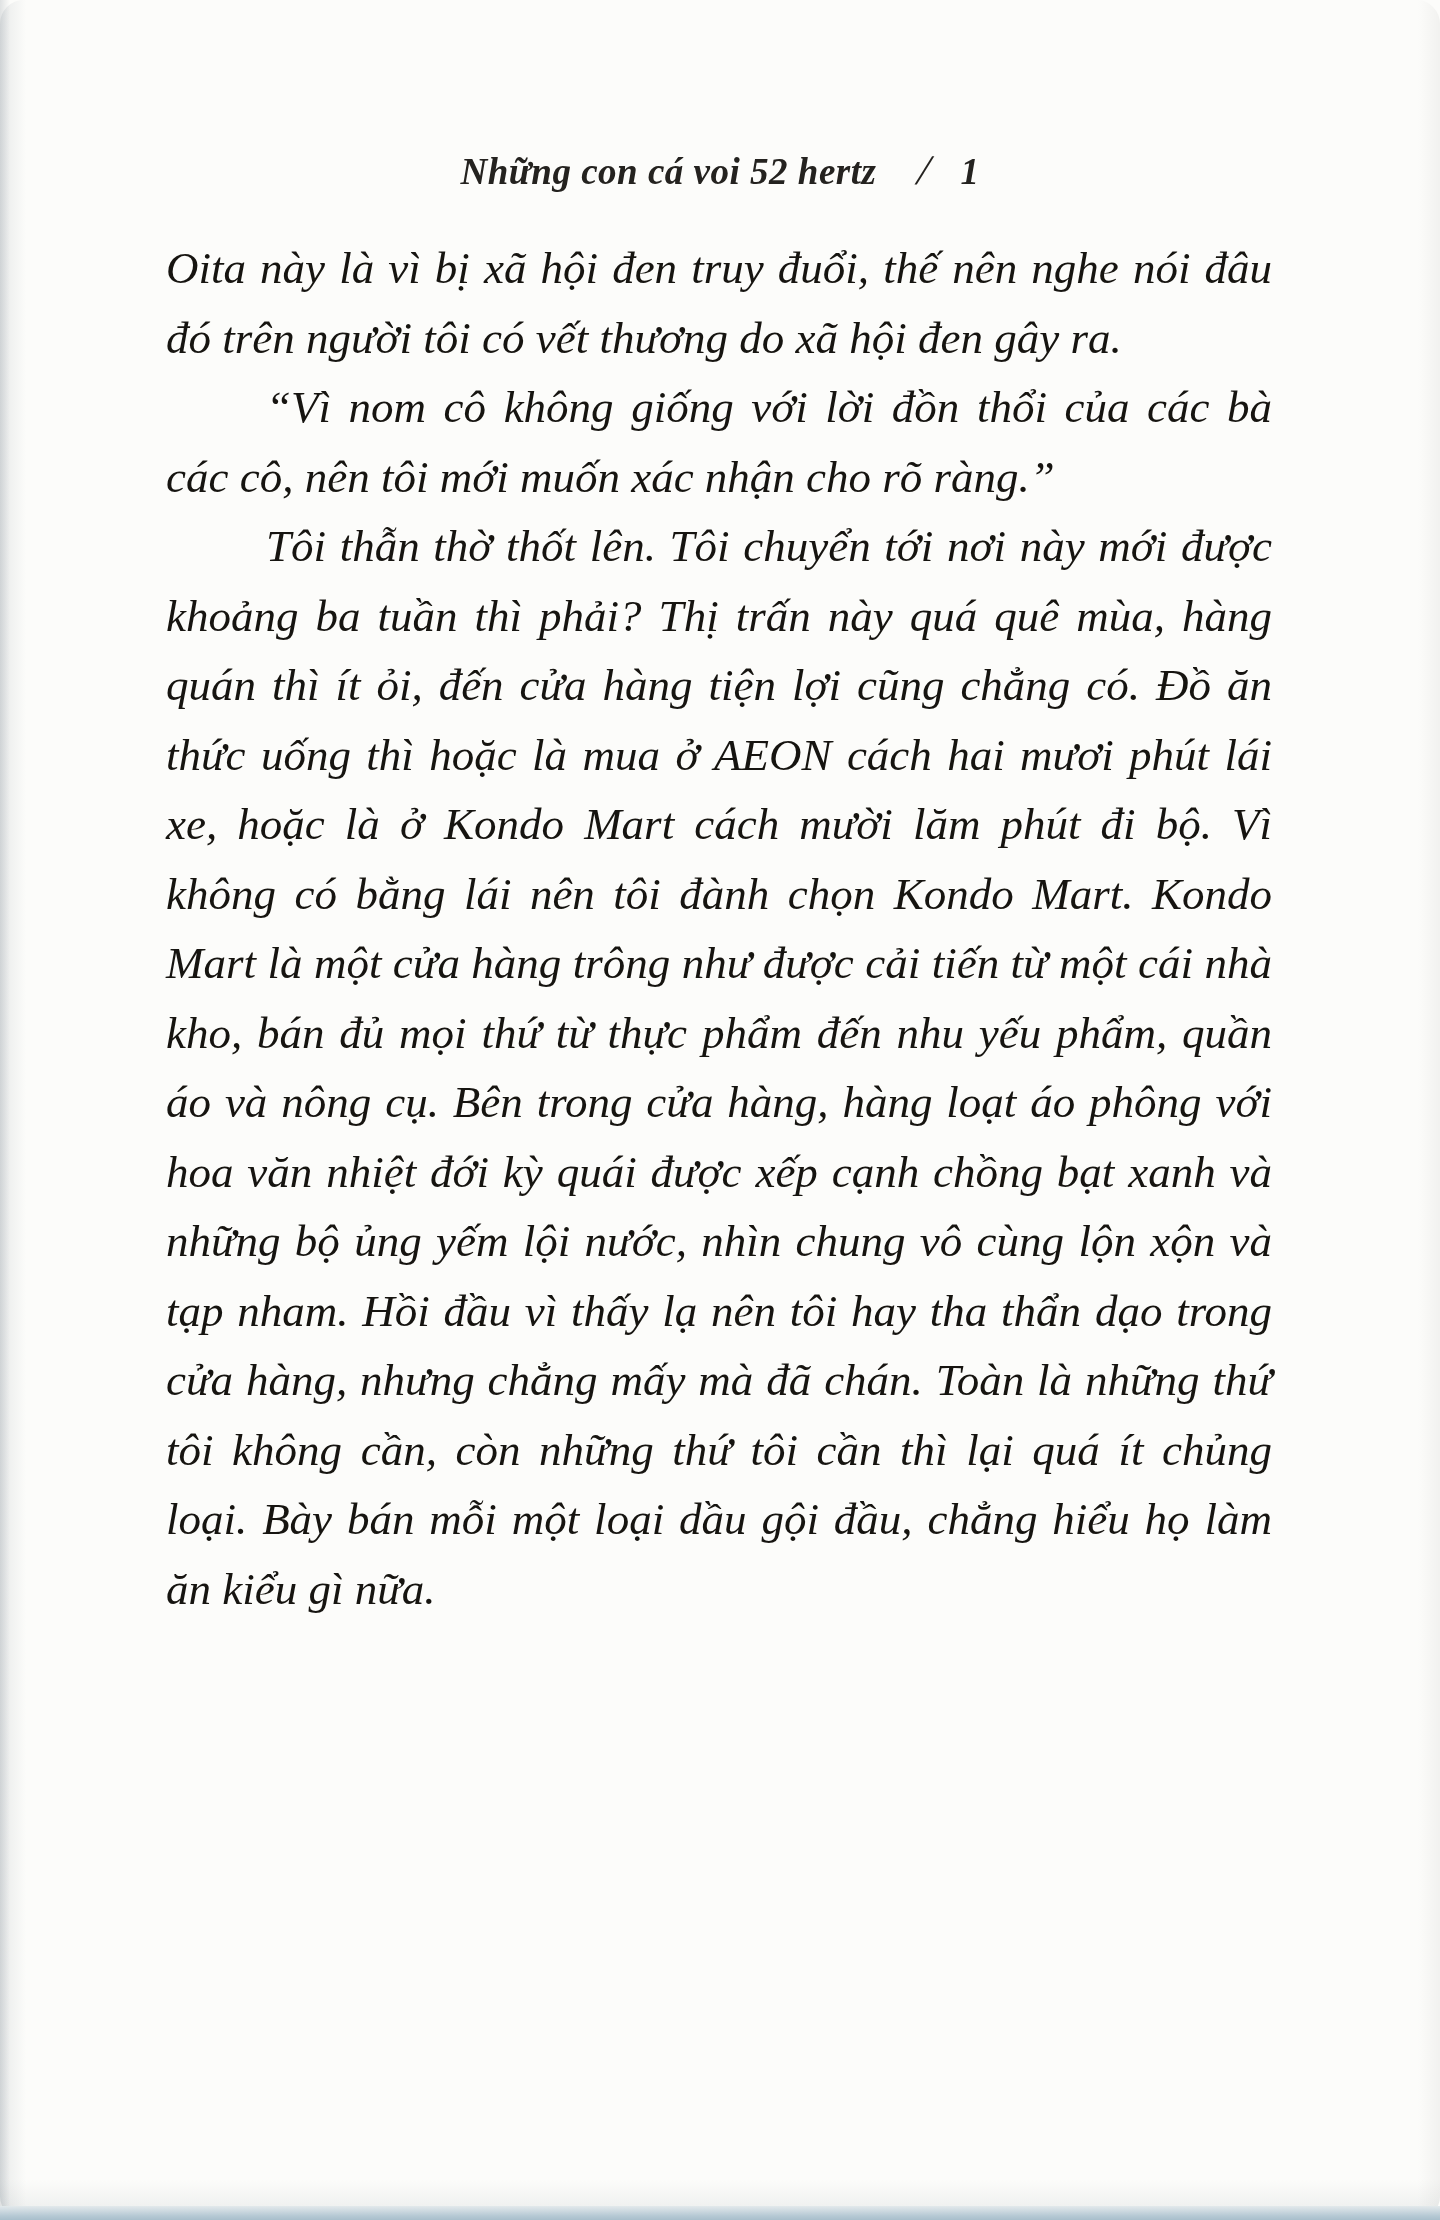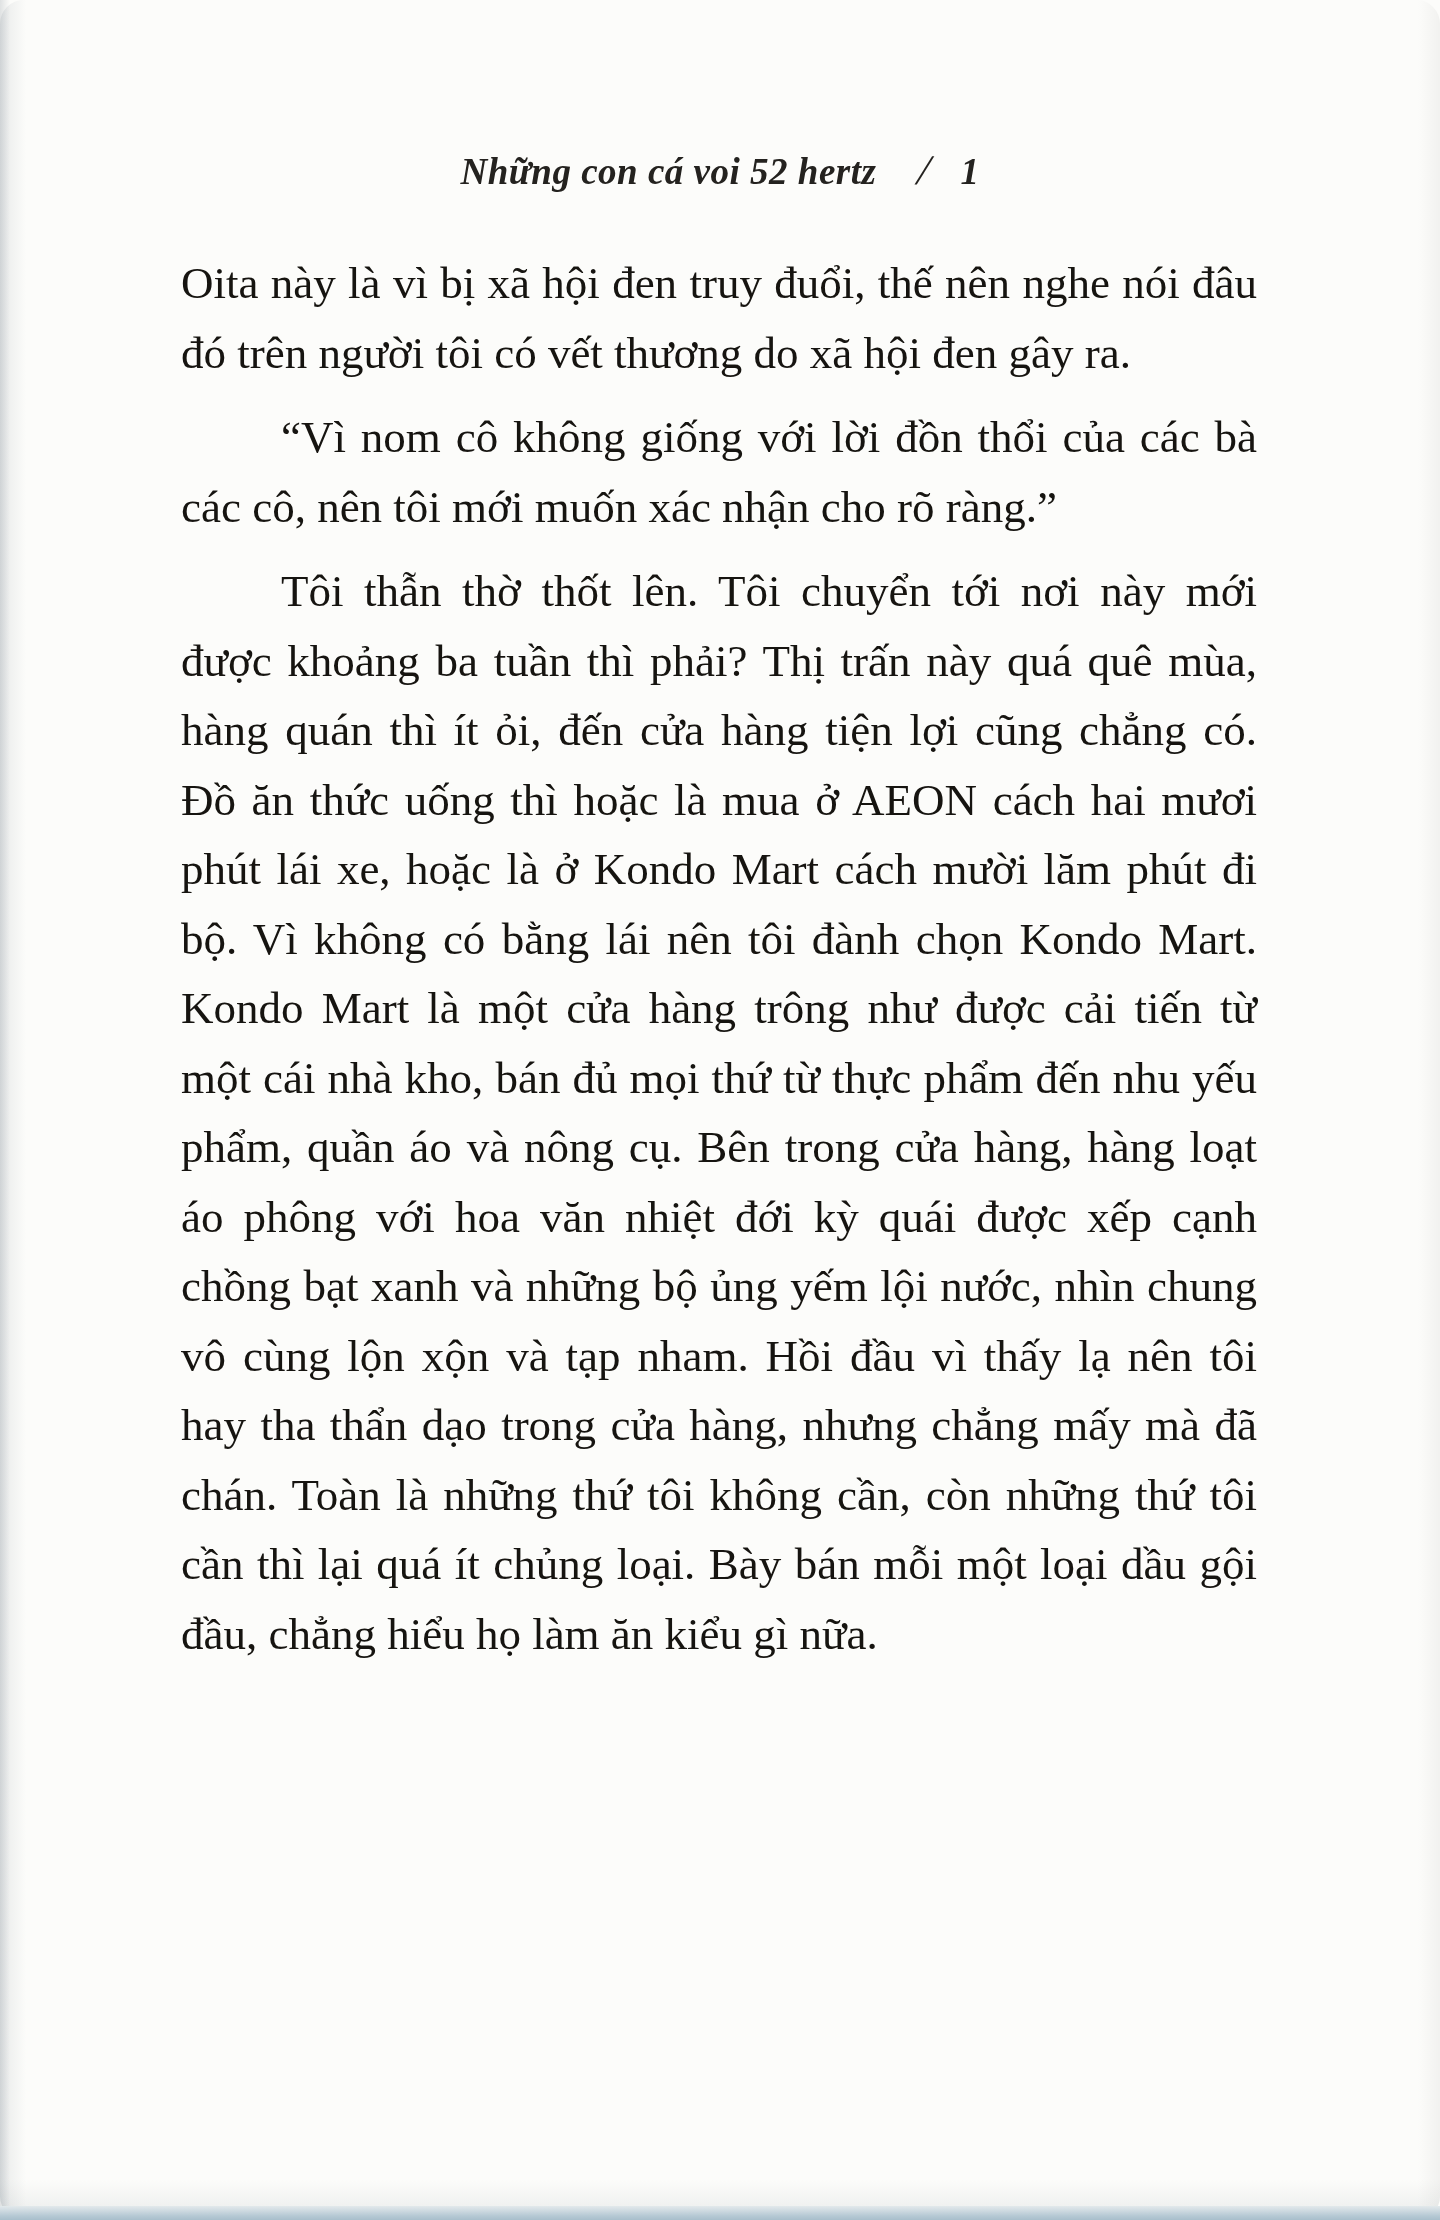--- a/index.html
+++ b/index.html
@@ -52,22 +52,23 @@
     position: absolute;
     top: 234px;
     left: 166px;
     width: 1106px;
     font-size: 45px;
     line-height: 69.5px;
     text-align: justify;
     color: #161410;
   }
   .body-text p {
-    margin: 15px;
+    margin: 0;
     padding: 0;
+    font-style: italic;
   }
   .body-text p.ind {
     text-indent: 100px;
   }
   .bottom-strip {
     position: absolute;
     left: 0;
     bottom: 0;
     width: 100%;
     height: 14px;

